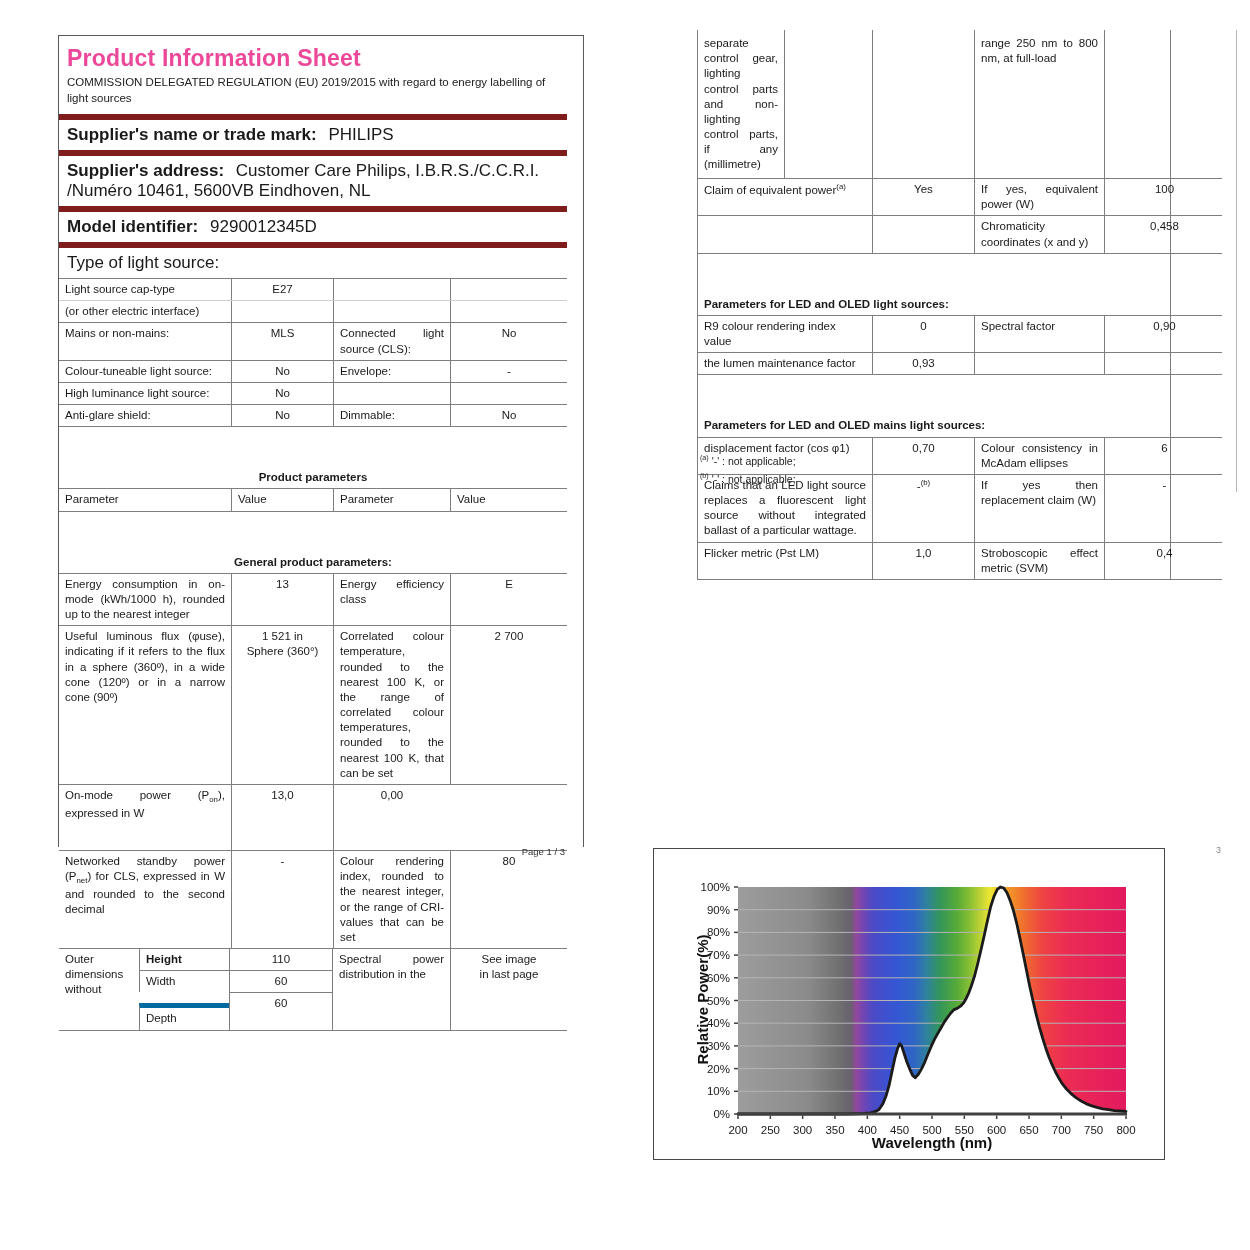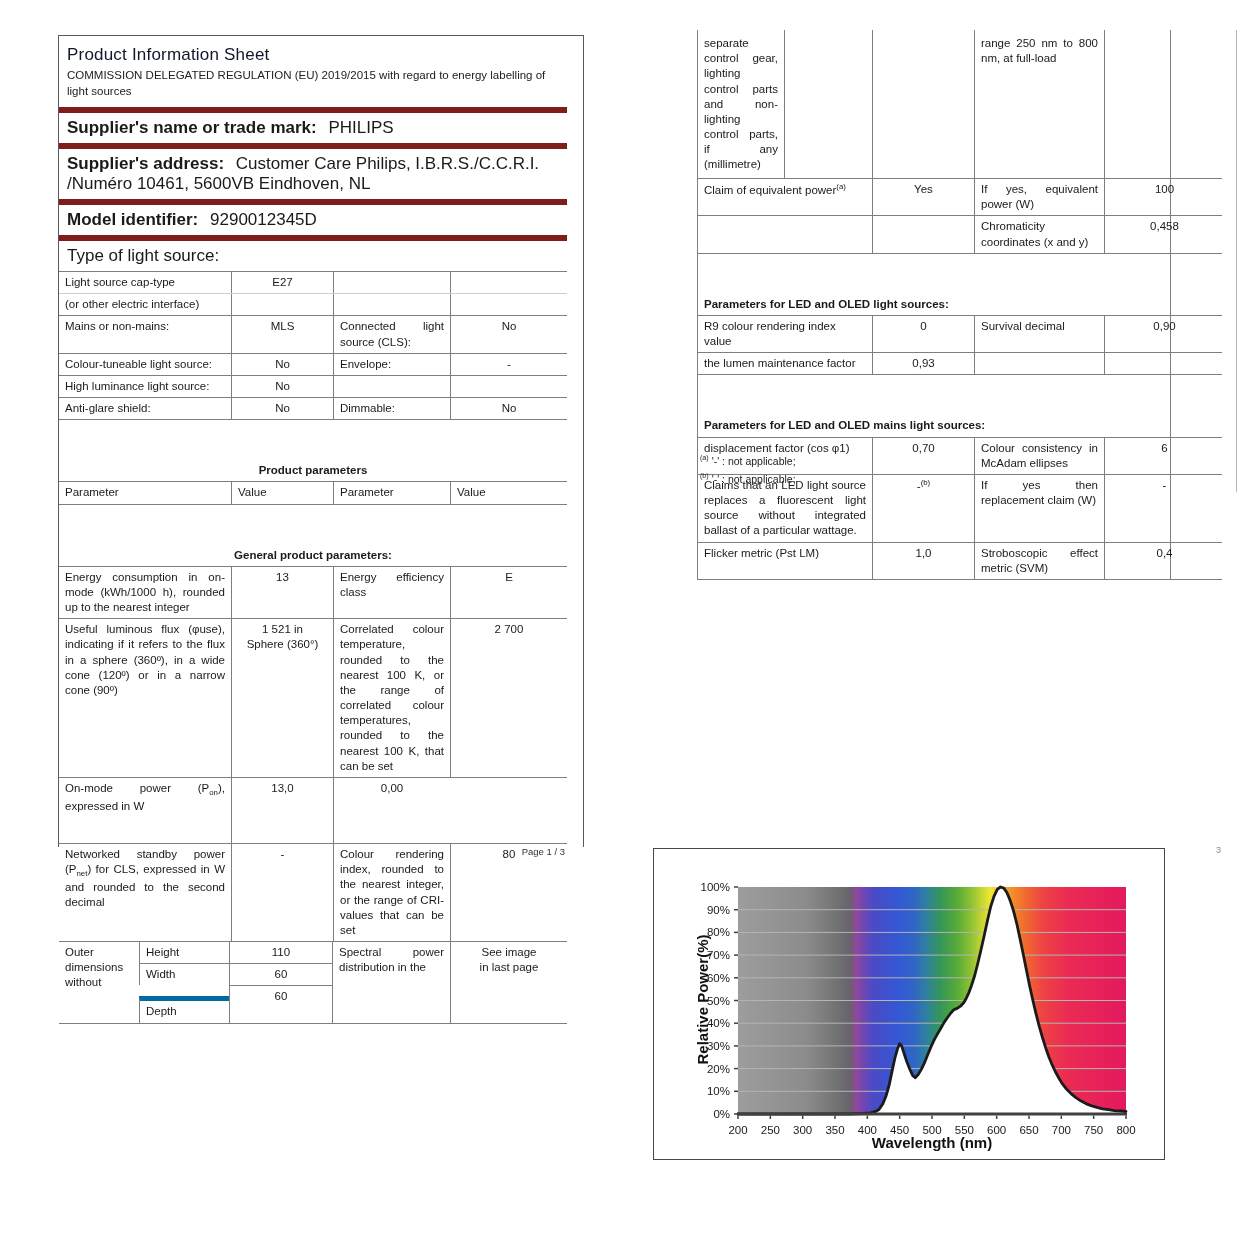--- a/index.html
+++ b/index.html
@@ -1,21 +1,21 @@
 <!DOCTYPE html>
 <html><head>
 <meta charset="utf-8">
 <style>
   html,body{margin:0;padding:0;background:#ffffff;}
   body{width:1250px;height:1250px;position:relative;font-family:"Liberation Sans",sans-serif;color:#1a1a1a;}
   *{box-sizing:border-box;}
   
   .page-left{position:absolute;left:58px;top:35px;width:526px;height:812px;
     border:1px solid #5a5a5a;border-bottom:none;background:#fff;}
-  .pl-title{color:#0f172a;font-size:17px;font-weight:normal;padding:9px 10px 3px 8px;letter-spacing:.2px;}
+  .pl-title{color:#ec4899;font-size:23px;font-weight:bold;padding:9px 10px 3px 8px;letter-spacing:.2px;}
   .pl-reg{font-size:11.5px;line-height:1.35;padding:0 16px 8px 8px;color:#222;}
   .tbl{width:508px;}
   .irow{border-top:6px solid #7f1d1d;font-size:17px;padding:5px 8px;min-height:23px;}
   .irow .lab{font-weight:bold;}
   .irow .val{margin-left:7px;}
   .t{display:grid;border-top:1px solid #7e7e7e;width:508px;}
   .t4{grid-template-columns:172px 102px 117px 1fr;}
   .c{padding:3px 6px;font-size:11.5px;line-height:1.32;}
   .c + .c{border-left:1px solid #7e7e7e;}
   .blx{border-left:1px solid #7e7e7e;}
@@ -140,21 +140,21 @@
     </div>
     <div class="t t4" style="min-height:94px">
       <div class="c j">Networked standby power (P<sub>net</sub>) for CLS, expressed in W and rounded to the second decimal</div>
       <div class="c v">-</div>
       <div class="c j">Colour rendering index, rounded to the nearest integer, or the range of CRI-values that can be set</div>
       <div class="c v">80</div>
     </div>
 
     <div class="t" style="grid-template-columns:80px 90px 103px 118px 1fr;min-height:53px;border-bottom:1px solid #7e7e7e;">
       <div class="c" style="grid-column:1;grid-row:1/4;">Outer dimensions without</div>
-      <div class="c blx" style="grid-column:2;grid-row:1;">Height</div>
+      <div class="c blx" style="grid-column:2;grid-row:1;font-weight:bold;">Height</div>
       <div class="c blx v" style="grid-column:3;grid-row:1;">110</div>
       <div class="c blx j" style="grid-column:4;grid-row:1/4;">Spectral power distribution in the</div>
       <div class="c blx v pre" style="grid-column:5;grid-row:1/4;">See image
 in last page</div>
       <div class="c blx" style="grid-column:2;grid-row:2;border-top:1px solid #7e7e7e;">Width</div>
       <div class="c blx v" style="grid-column:3;grid-row:2;border-top:1px solid #7e7e7e;">60</div>
       <div class="c blx" style="grid-column:2;grid-row:3;border-top:5px solid #0369a1;margin-top:11px;">Depth</div>
       <div class="c blx v" style="grid-column:3;grid-row:3;border-top:1px solid #7e7e7e;">60</div>
     </div>
   </div>
@@ -181,21 +181,21 @@
     <div class="c"></div>
     <div class="c">Chromaticity coordinates (x and y)</div>
     <div class="c v">0,458</div>
   </div>
   <div class="t" style="min-height:18px">
     <div class="c b">Parameters for LED and OLED light sources:</div>
   </div>
   <div class="t t4r" style="min-height:19px">
     <div class="c">R9 colour rendering index value</div>
     <div class="c v">0</div>
-    <div class="c">Survival decimal</div>
+    <div class="c">Spectral factor</div>
     <div class="c v">0,90</div>
   </div>
   <div class="t t4r" style="min-height:18px">
     <div class="c">the lumen maintenance factor</div>
     <div class="c v">0,93</div>
     <div class="c"></div>
     <div class="c"></div>
   </div>
   <div class="t" style="min-height:18px">
     <div class="c b">Parameters for LED and OLED mains light sources:</div>

